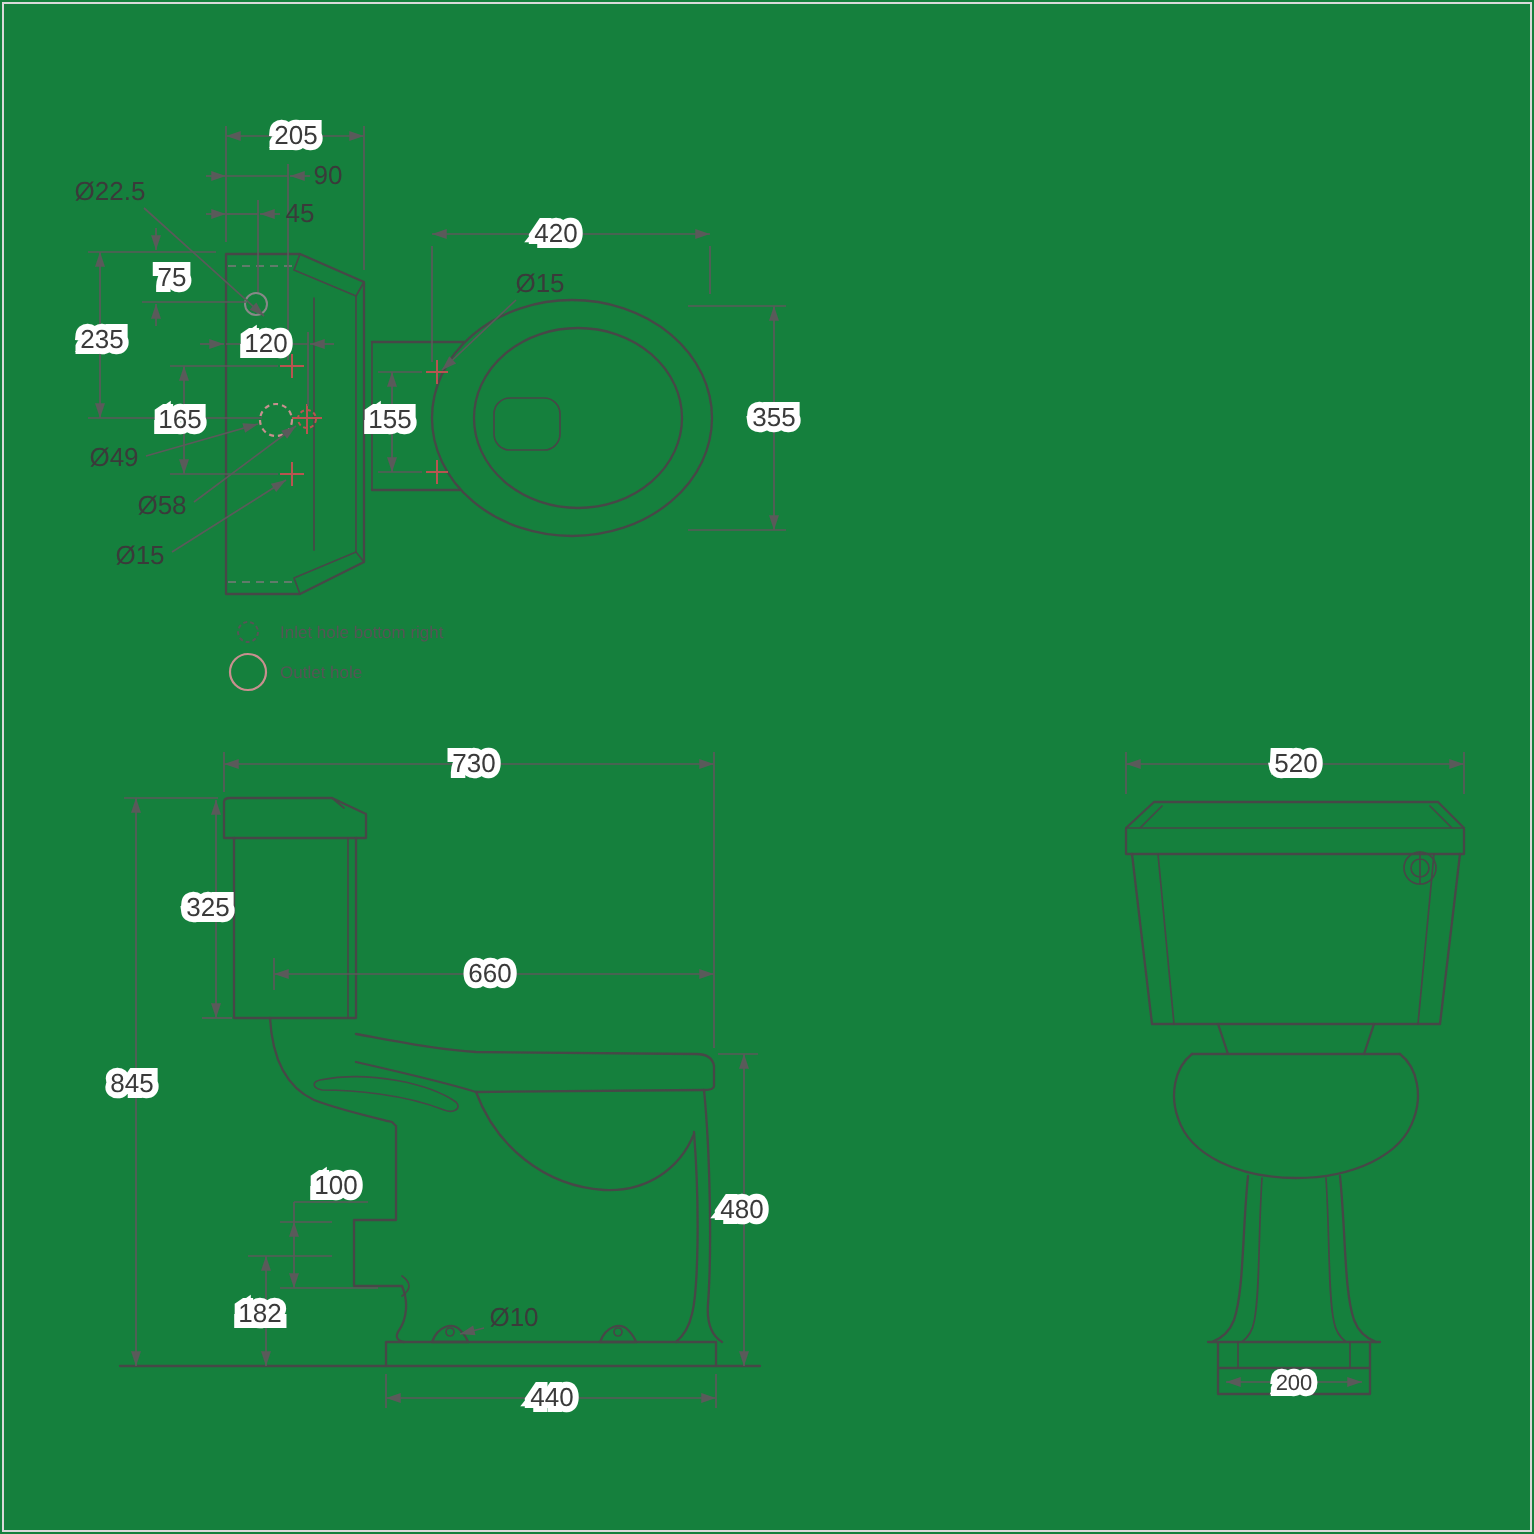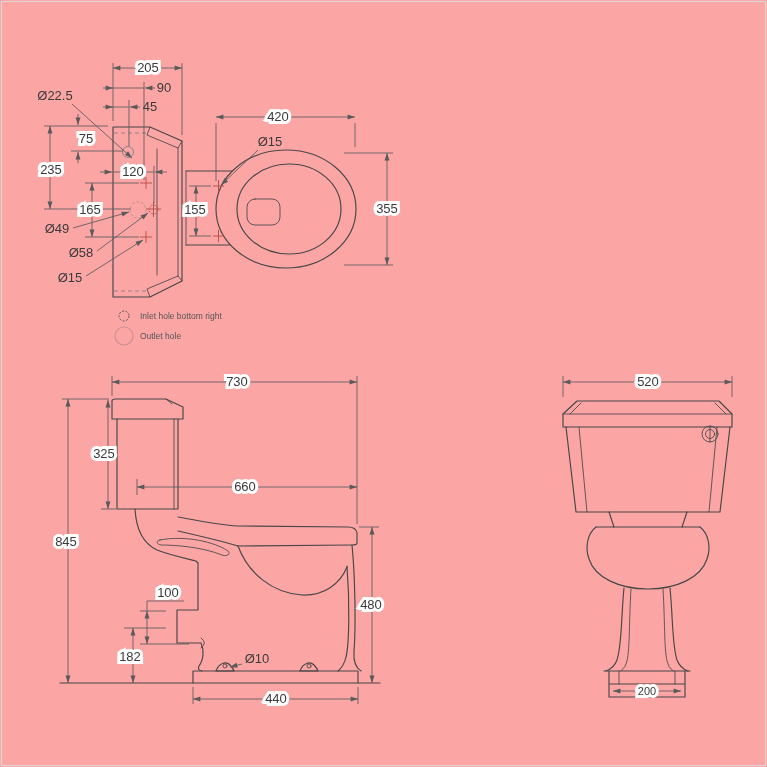--- a/index.html
+++ b/index.html
@@ -1,16 +1,16 @@
 <!DOCTYPE html>
 <html><head>
 <meta charset="utf-8">
 <style>
   html,body{margin:0;padding:0;background:#fff;}
-  .page{position:relative;width:767px;height:767px;background:#fca5a5;overflow:hidden;
+  .page{position:relative;width:767px;height:767px;background:#15803d;overflow:hidden;
         font-family:"Liberation Sans", sans-serif;}
   .frame{position:absolute;left:1px;top:1px;right:1px;bottom:1px;border:1px solid #d9d9d9;pointer-events:none;}
   svg{position:absolute;left:0;top:0;}
   .ol{stroke:#474747;stroke-width:1.15;fill:none;stroke-linecap:round;stroke-linejoin:round;}
   .ol2{stroke:#474747;stroke-width:0.85;fill:none;stroke-linecap:round;stroke-linejoin:round;}
   .hid{stroke:#7a7a7a;stroke-width:0.8;fill:none;stroke-dasharray:4 3;}
   .diml{stroke:#5a5a5a;stroke-width:0.85;fill:none;}
   .red{stroke:#b85450;stroke-width:1;fill:none;}
   .pink{stroke:#c98f8f;stroke-width:1.1;fill:none;}
   text{font-family:"Liberation Sans", sans-serif;font-size:13px;fill:#3a3a3a;text-anchor:middle;}

